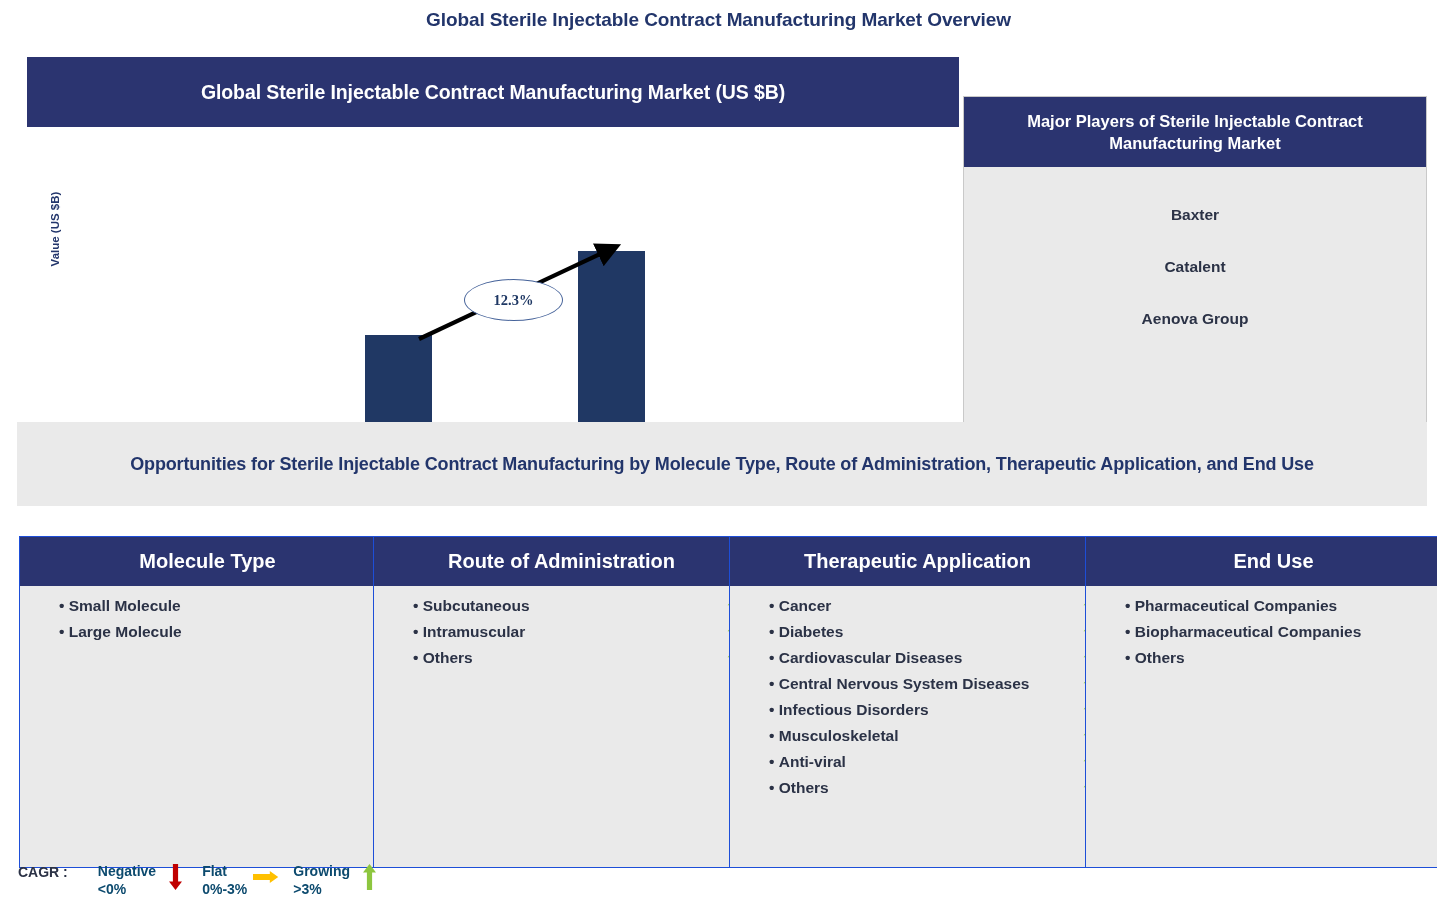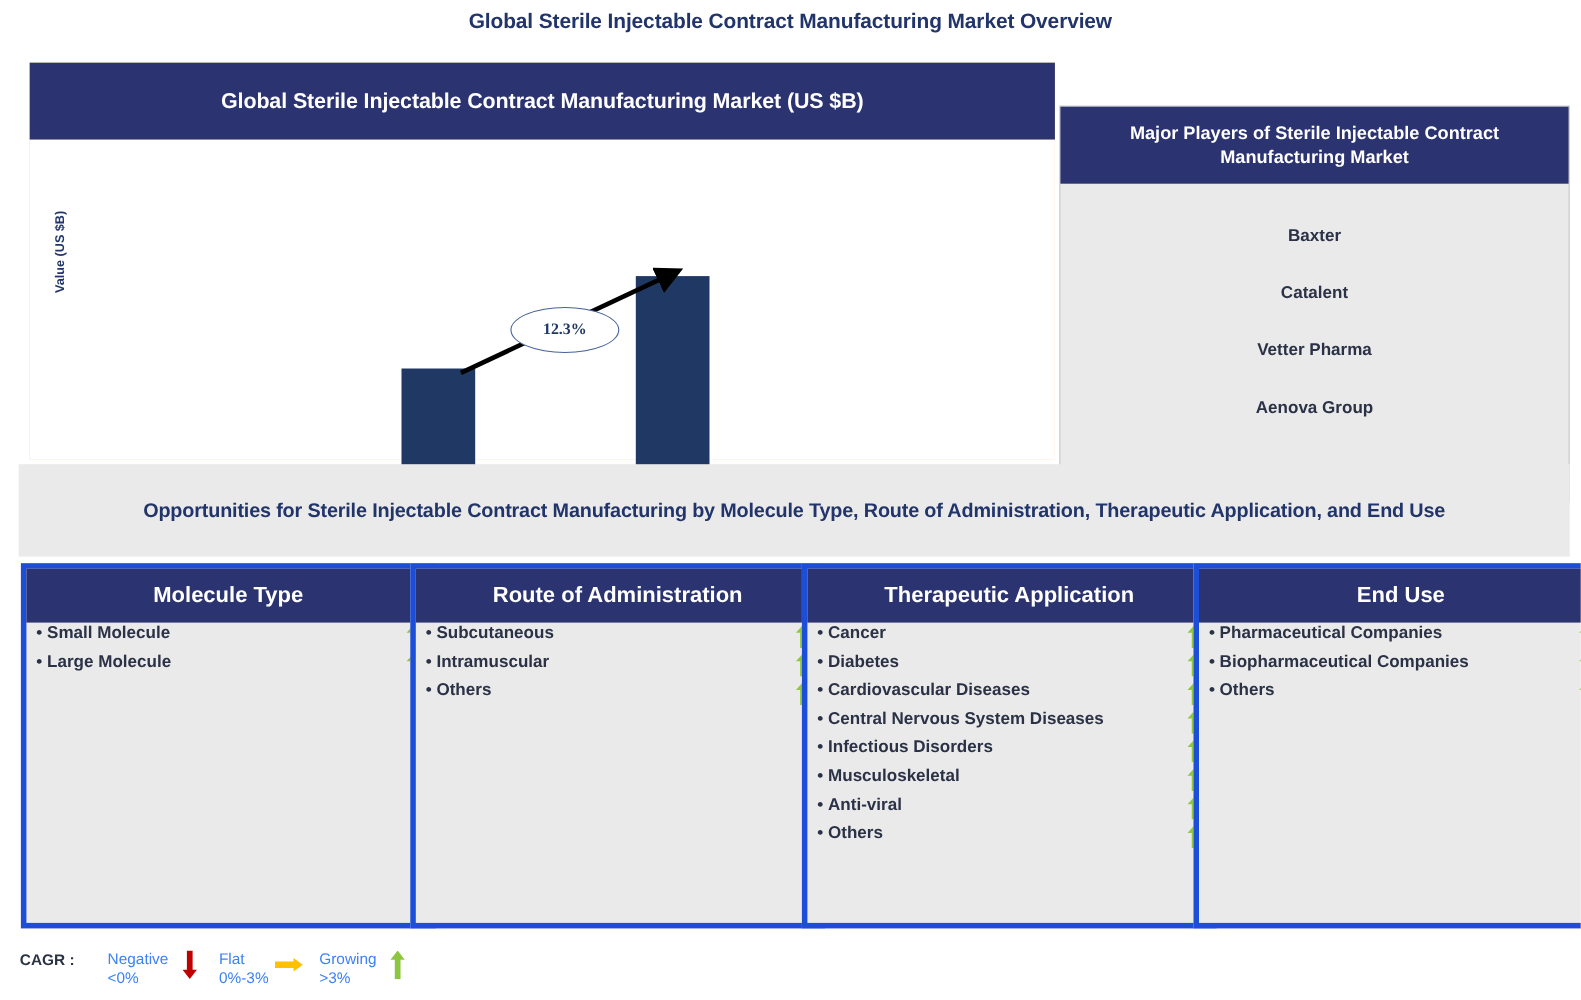--- a/index.html
+++ b/index.html
@@ -25,21 +25,21 @@
     font-weight: bold;
     color: #22356B;
     letter-spacing: -0.1px;
   }
 
   
   .chart-panel {
     position: absolute;
     left: 27px; top: 57px;
     width: 932px; height: 361px;
-    background: #fdba74;
+    background: #a3a3a3;
   }
   .chart-panel-head {
     height: 70px;
     background: #2B3470;
     display: flex;
     align-items: center;
     justify-content: center;
   }
   .chart-panel-head span {
     color: #ffffff;
@@ -176,46 +176,47 @@
     font-size: 18px;
     font-weight: bold;
     color: #22356B;
     line-height: 1.45;
     letter-spacing: -0.15px;
   }
 
   
   .cat-col {
     position: absolute;
-    top: 512px;
+    top: 536px;
     width: 377px;
     height: 332px;
     background: #EAEAEA;
-    border: 5px solid #1d4ed8;
+    border: 1px solid #1d4ed8;
     box-sizing: border-box;
   }
   .cat-col-1 { left: 19px; }
   .cat-col-2 { left: 373px; }
   .cat-col-3 { left: 729px; }
   .cat-col-4 { left: 1085px; }
 
   .cat-head {
     height: 49px;
     background: #2B3470;
     display: flex;
     align-items: center;
     justify-content: center;
   }
   .cat-head span {
     color: #ffffff;
     font-size: 20px;
     font-weight: bold;
   }
   .cat-list {
-    padding: 0 8px 0 9px;
+    padding: 10px 8px 0 9px;
+    margin-left: 30px;
   }
   .cat-item {
     display: flex;
     align-items: flex-start;
     justify-content: space-between;
     margin-bottom: 3px;
   }
   .cat-item-text {
     font-size: 15.5px;
     font-weight: bold;
@@ -246,22 +247,22 @@
     margin-right: 30px;
     padding-top: 2px;
   }
   .legend-entry {
     display: flex;
     align-items: flex-start;
     margin-right: 14px;
   }
   .legend-labels {
     font-size: 14px;
-    font-weight: normal;
-    color: #3b82f6;
+    font-weight: bold;
+    color: #0c4a6e;
     line-height: 1.3;
     white-space: nowrap;
   }
   .legend-icon {
     width: 26px;
     height: 30px;
     margin-left: 6px;
     display: flex;
     align-items: center;
     justify-content: center;
@@ -305,21 +306,20 @@
   </div>
 </div>
 
 <div class="players-panel">
   <div class="players-head">
     <span>Major Players of Sterile Injectable Contract Manufacturing Market</span>
   </div>
   <div class="players-list">
     <div class="player-item">Baxter</div>
     <div class="player-item">Catalent</div>
-    <div class="player-item">Vetter Pharma</div>
     <div class="player-item">Aenova Group</div>
   </div>
 </div>
 
 <div class="opp-band">
   <span>Opportunities for Sterile Injectable Contract Manufacturing by Molecule Type, Route of Administration, Therapeutic Application, and End Use</span>
 </div>
 
 <div class="cat-col cat-col-1">
   <div class="cat-head">

